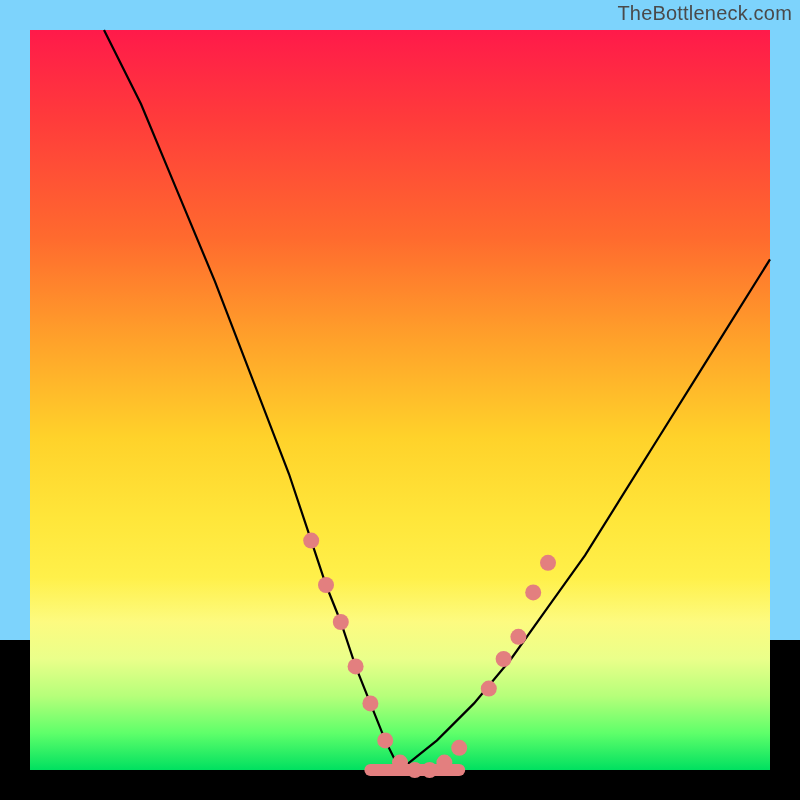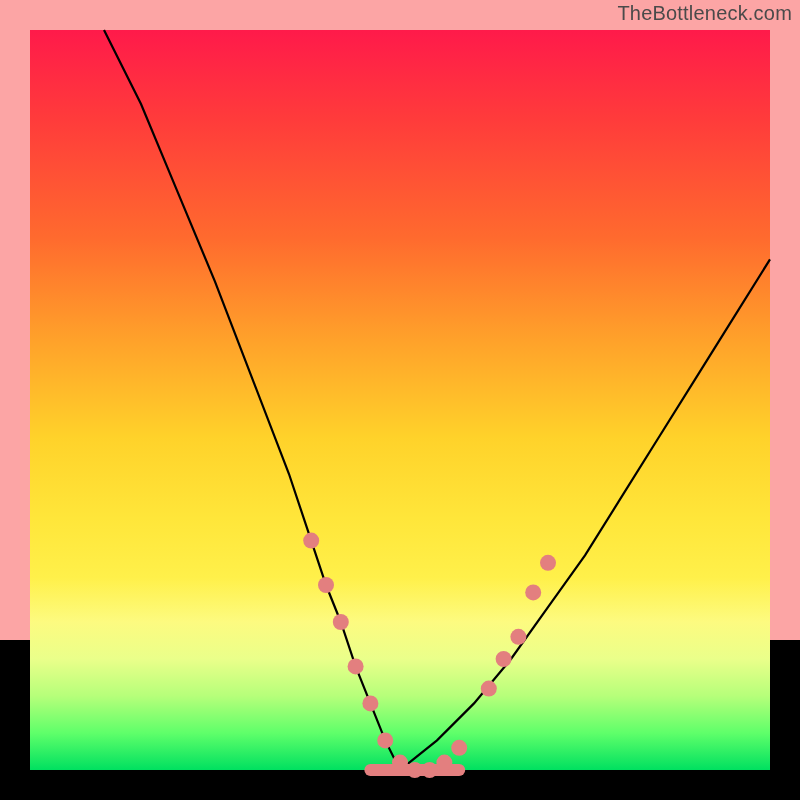--- a/index.html
+++ b/index.html
@@ -8,21 +8,21 @@
     width: 800px;
     height: 800px;
     overflow: hidden;
     background: #000;
     font-family: -apple-system, BlinkMacSystemFont, "Segoe UI", Arial, sans-serif;
   }
   .frame {
     position: relative;
     width: 800px;
     height: 640px;
-    background: #fca5a5;
+    background: #7dd3fc;
   }
   .plot-area {
     position: absolute;
     left: 30px;
     top: 30px;
     width: 740px;
     height: 740px;
     
     background: linear-gradient(
       to bottom,

